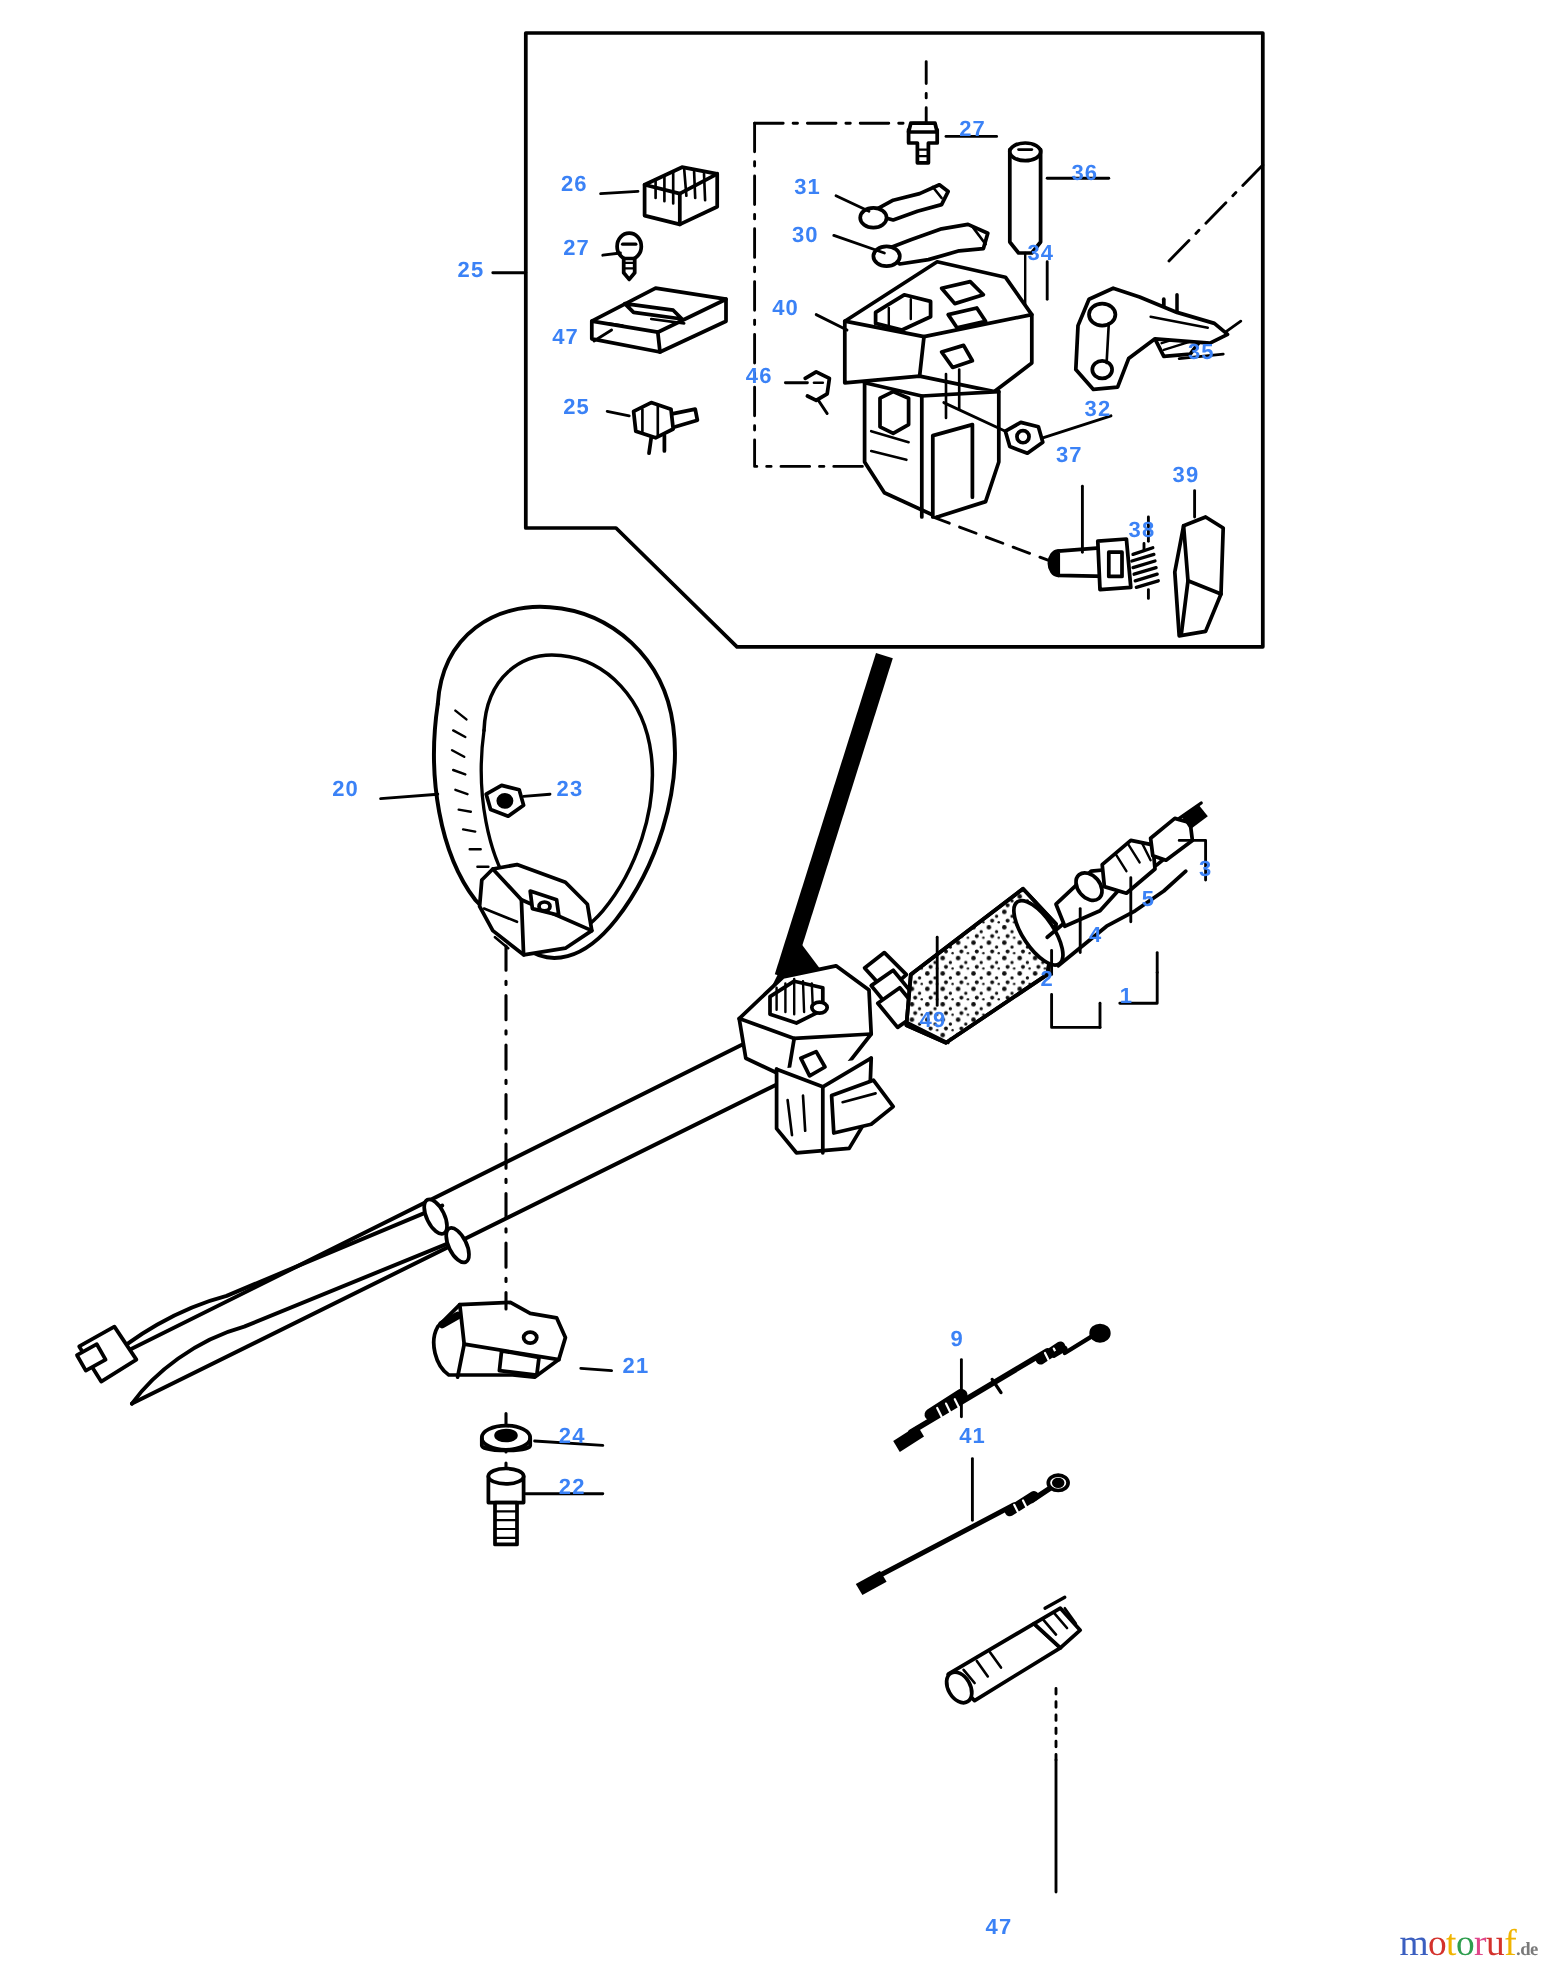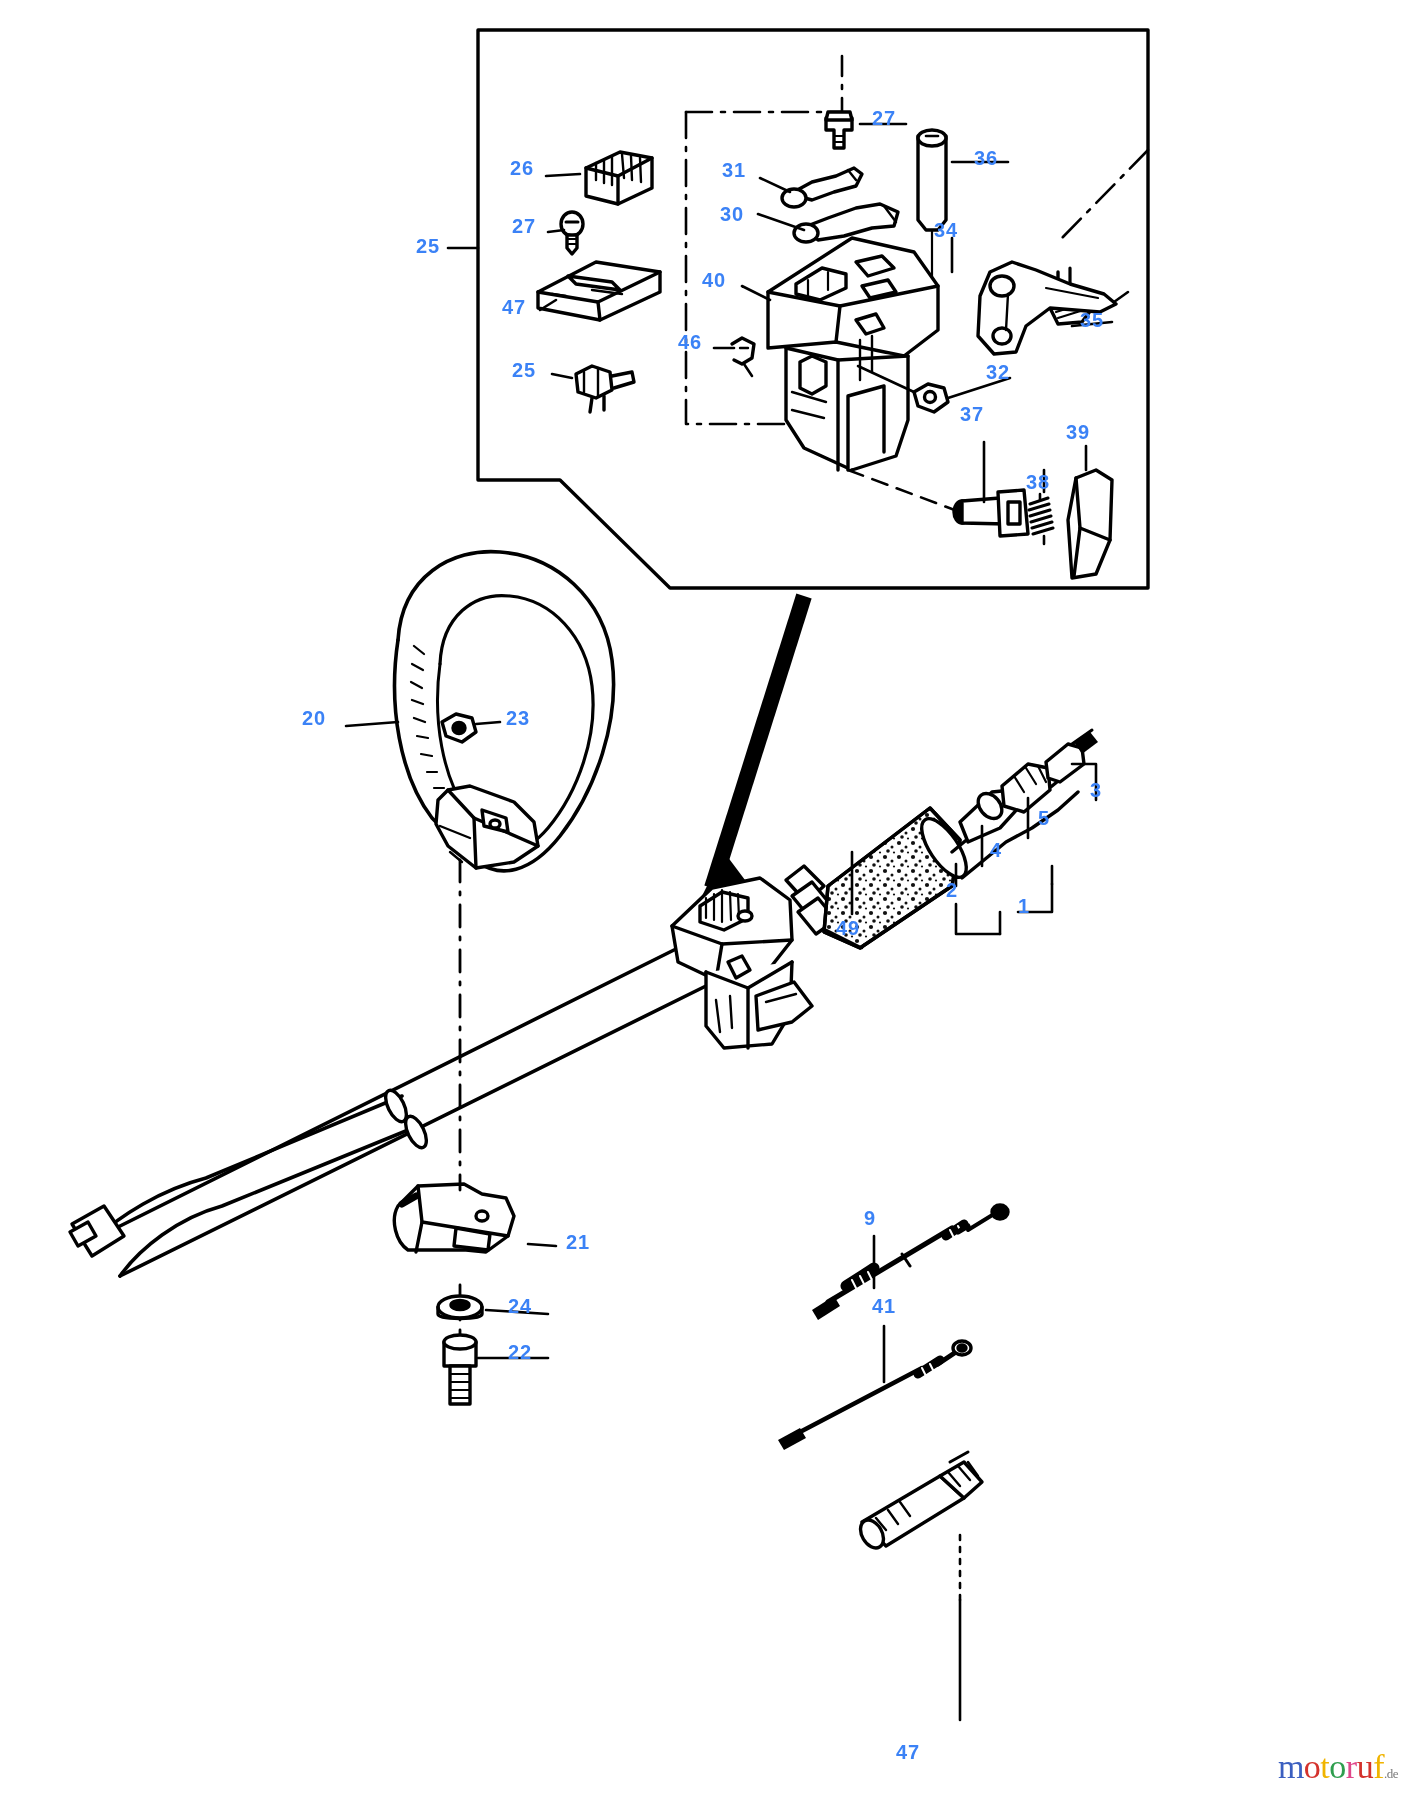--- a/index.html
+++ b/index.html
@@ -23,21 +23,21 @@
   }
   .wm{
     position:absolute;
     right:26px;bottom:14px;
     font-family:"Liberation Serif", serif;
     font-size:34px;
     letter-spacing:-0.5px;
     white-space:nowrap;
   }
   .wm span{display:inline-block;}
-  .wm .de{font-size:13px;color:#7a7a7a;}
+  .wm .de{font-size:17px;color:#7a7a7a;font-weight:bold;}
 </style>
 </head>
 <body>
 
 <div id="stage">
 
   <svg id="art" viewBox="0 0 1424 1800" xmlns="http://www.w3.org/2000/svg">
     <defs>
       <pattern id="foamTex" width="14" height="14" patternUnits="userSpaceOnUse">
         <rect width="14" height="14" fill="#fff"></rect>

